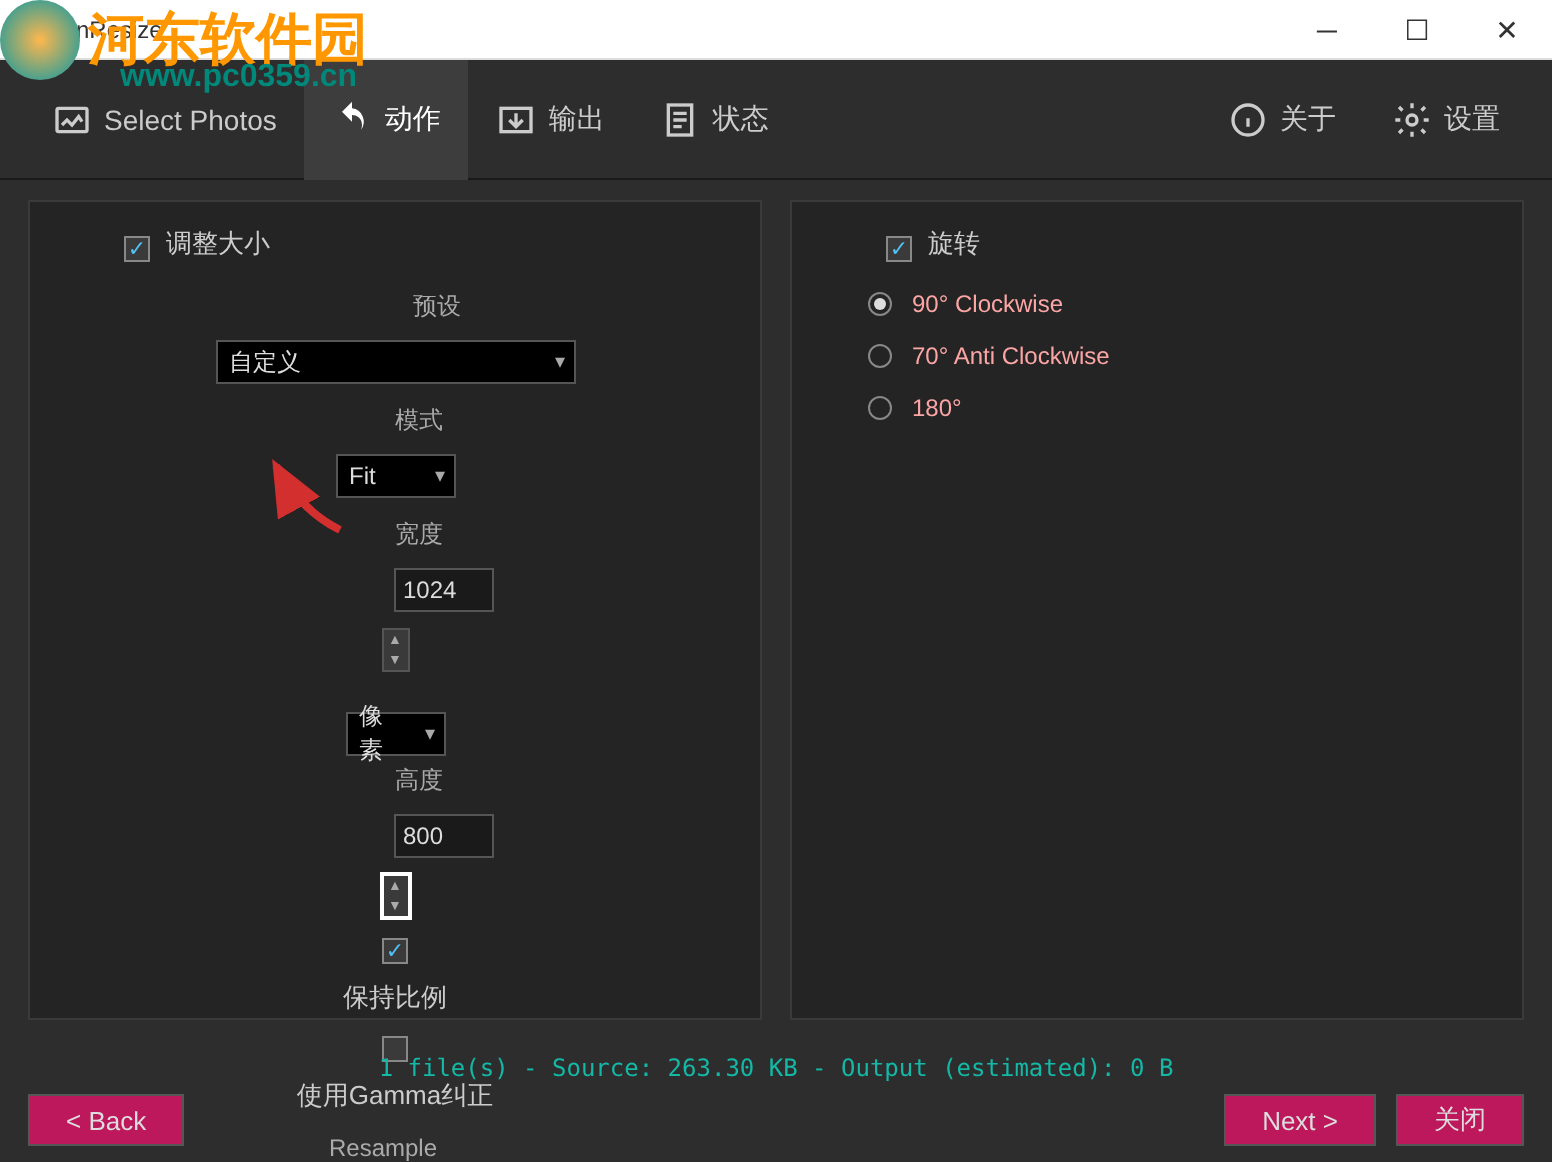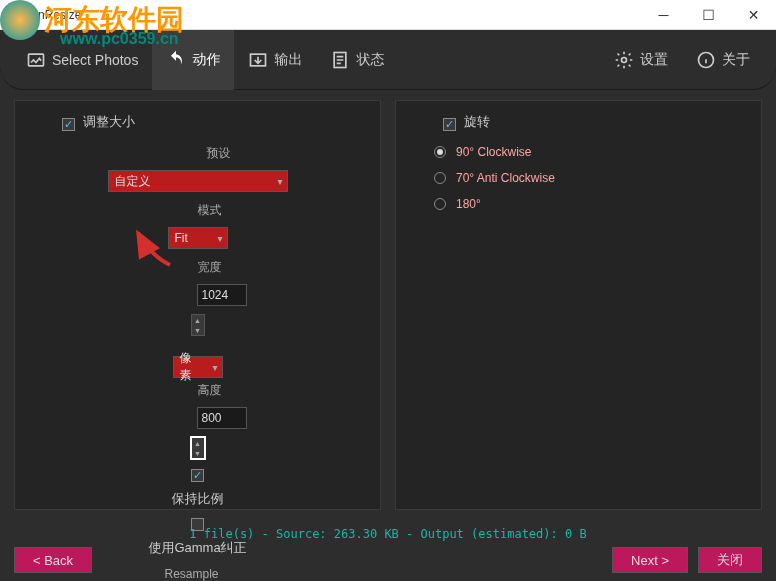--- a/index.html
+++ b/index.html
@@ -7,36 +7,36 @@
 
 .titlebar { height: 30px; background: #fff; display: flex; align-items: center; padding: 0 0 0 8px; border-bottom: 1px solid #ddd; }
 .titlebar .app-icon { width: 16px; height: 16px; background: linear-gradient(135deg,#ff9800,#00bcd4); border-radius: 2px; margin-right: 6px; }
 .titlebar .title { font-size: 12px; color: #333; flex: 1; }
 .titlebar .win-btn { width: 45px; height: 30px; display: flex; align-items: center; justify-content: center; font-size: 14px; color: #333; }
 
 .watermark { position: absolute; top: 0px; left: 0px; font-size: 28px; font-weight: bold; color: #ff9800; z-index: 10; pointer-events: none; display: flex; align-items: center; }
 .watermark .wlogo { width: 40px; height: 40px; border-radius: 50%; background: radial-gradient(circle,#ffb74d,#0097a7); margin-right: 4px; }
 .watermark-url { position: absolute; top: 30px; left: 60px; font-size: 16px; color: #00897b; z-index: 10; font-weight: bold; pointer-events: none; }
 
-.toolbar { height: 60px; background: #2d2d2d; display: flex; align-items: center; padding: 0 12px; border-bottom: 1px solid #1a1a1a; border-radius: 23px; }
+.toolbar { height: 60px; background: #2d2d2d; display: flex; align-items: center; padding: 0 12px; border-bottom: 1px solid #1a1a1a; }
 .tool-tab { display: flex; align-items: center; padding: 0 14px; height: 60px; color: #ccc; font-size: 14px; cursor: pointer; gap: 6px; }
 .tool-tab.active { background: #3d3d3d; color: #fff; }
 .tool-tab svg { width: 20px; height: 20px; fill: currentColor; }
 .spacer { flex: 1; }
 
 .content { display: flex; height: 430px; padding: 10px 14px; gap: 14px; }
 .panel { flex: 1; background: #242424; border: 1px solid #3a3a3a; padding: 12px 14px; color: #ccc; font-size: 13px; }
 .panel-head { display: flex; align-items: flex-end; gap: 8px; margin-bottom: 14px; margin-left: 33px; }
 .check { width: 13px; height: 13px; border: 1px solid #888; display: inline-flex; align-items: center; justify-content: center; font-size: 10px; color: #fff; background: #3a3a3a; }
 .check.on::after { content: "✓"; color: #4fc3f7; font-size: 11px; }
 
 .form-row { display: flex; align-items: center; margin-bottom: 10px; gap: 8px; flex-direction: column; }
 .form-row .lbl { width: 48px; text-align: right; font-size: 12px; color: #aaa; }
 .form-row .lbl.wide { width: 66px; }
-.select { background: #b91c1c; border: 1px solid #555; color: #ddd; font-size: 12px; padding: 2px 20px 2px 6px; height: 22px; position: relative; display: inline-flex; align-items: center; }
+.select { background: #000000; border: 1px solid #555; color: #ddd; font-size: 12px; padding: 2px 20px 2px 6px; height: 22px; position: relative; display: inline-flex; align-items: center; }
 .select::after { content: "▾"; position: absolute; right: 4px; font-size: 10px; color: #aaa; }
 .select.w1 { width: 180px; }
 .select.w2 { width: 60px; }
 .select.w3 { width: 50px; }
 .select.w4 { width: 106px; }
 .numbox { background: #1a1a1a; border: 1px solid #555; color: #ddd; font-size: 12px; width: 50px; height: 22px; padding: 0 4px; display: inline-flex; align-items: center; margin-left: 48px; }
 .spin { width: 14px; height: 22px; display: flex; flex-direction: column; border: 1px solid #555; background: #3a3a3a; }
 .spin div { flex: 1; font-size: 7px; color: #aaa; display: flex; align-items: center; justify-content: center; }
 .spin.highlight { outline: 2px solid #fff; outline-offset: -1px; }
 
@@ -92,31 +92,31 @@
   <div class="tool-tab">
     <svg viewBox="0 0 24 24">
         <rect x="5" y="3" width="14" height="18" fill="none" stroke="currentColor" stroke-width="2"></rect>
         <path d="M8 8h8M8 12h8M8 16h5" stroke="currentColor" stroke-width="2"></path>
       </svg>
     <span>状态</span>
   </div>
   <div class="spacer"></div>
   <div class="tool-tab">
     <svg viewBox="0 0 24 24">
+        <circle cx="12" cy="12" r="9" fill="none" stroke="currentColor" stroke-width="2"></circle>
+        <path d="M12 8v.01M12 11v5" stroke="currentColor" stroke-width="2"></path>
+      </svg>
+    <span>关于</span>
+  </div>
+  <div class="tool-tab">
+    <svg viewBox="0 0 24 24">
         <circle cx="12" cy="12" r="3" fill="none" stroke="currentColor" stroke-width="2"></circle>
         <path d="M12 2v3M12 19v3M4.2 4.2l2.1 2.1M17.7 17.7l2.1 2.1M2 12h3M19 12h3M4.2 19.8l2.1-2.1M17.7 6.3l2.1-2.1" stroke="currentColor" stroke-width="2"></path>
       </svg>
     <span>设置</span>
-  </div>
-  <div class="tool-tab">
-    <svg viewBox="0 0 24 24">
-        <circle cx="12" cy="12" r="9" fill="none" stroke="currentColor" stroke-width="2"></circle>
-        <path d="M12 8v.01M12 11v5" stroke="currentColor" stroke-width="2"></path>
-      </svg>
-    <span>关于</span>
   </div>
 </div>
 
 <div class="content">
 
   <div class="panel">
     <div class="panel-head">
       <span class="check on"></span>
       <span>调整大小</span>
     </div>

